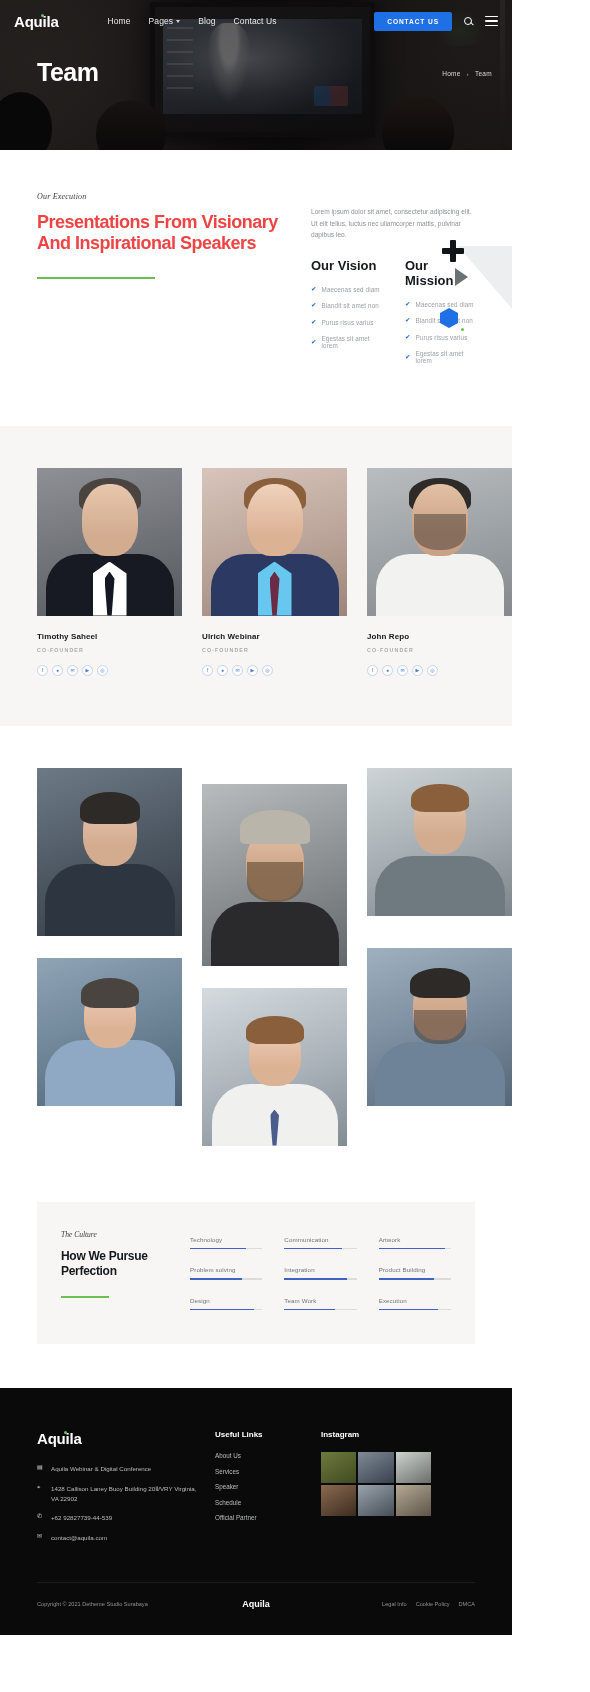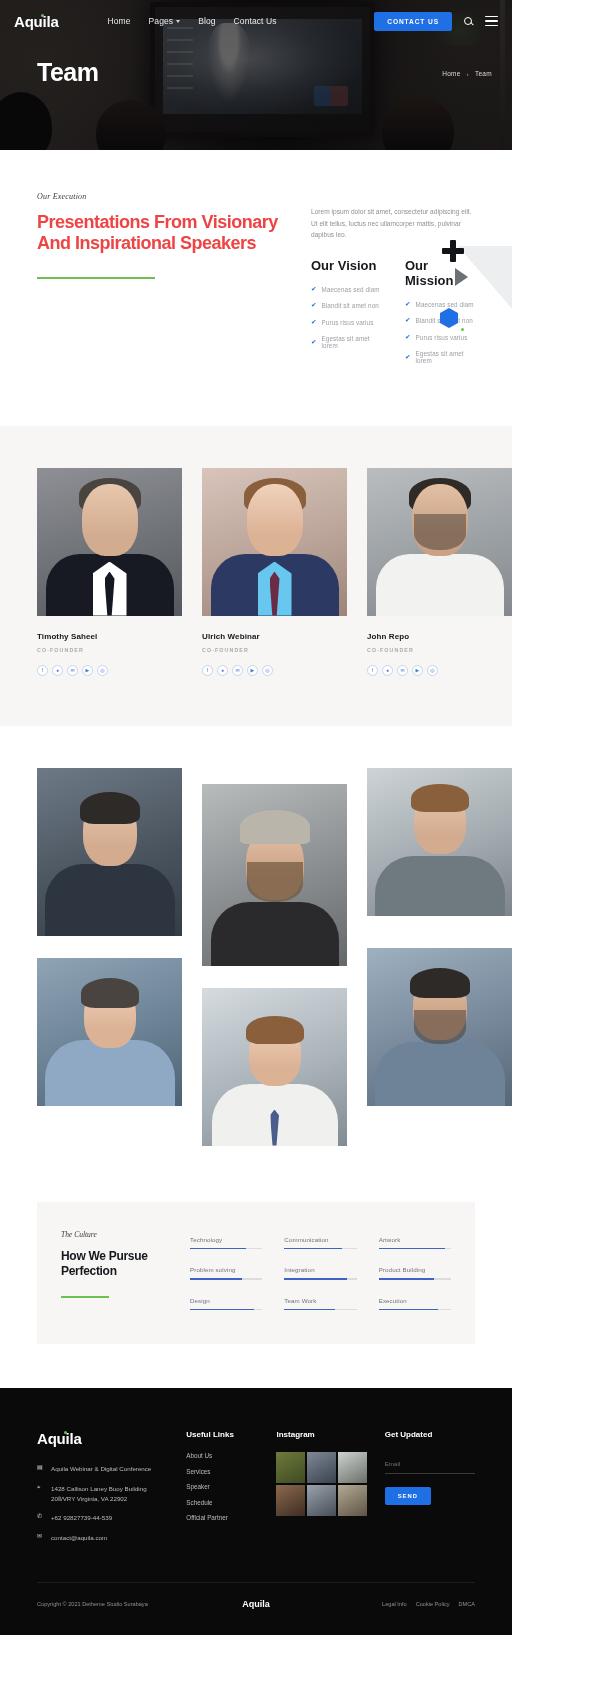--- a/index.html
+++ b/index.html
@@ -671,25 +671,20 @@
         <div class="ig-grid">
           <div class="ig-cell ig1"></div>
           <div class="ig-cell ig2"></div>
           <div class="ig-cell ig3"></div>
           <div class="ig-cell ig4"></div>
           <div class="ig-cell ig5"></div>
           <div class="ig-cell ig6"></div>
         </div>
       </div>
 
-      <div class="f-news-col">
-        <div class="f-col-title">Get Updated</div>
-        <input class="news-input" type="text" placeholder="Email" value="" style="">
-        <button class="btn-send">SEND</button>
-      </div>
     </div>
 
     <div class="footer-bottom">
       <div class="copyright">Copyright © 2021 Detheme Studio Surabaya</div>
       <div class="fb-logo">Aquila</div>
       <div class="fb-links">
         <span>Legal Info</span>
         <span>Cookie Policy</span>
         <span>DMCA</span>
       </div>

